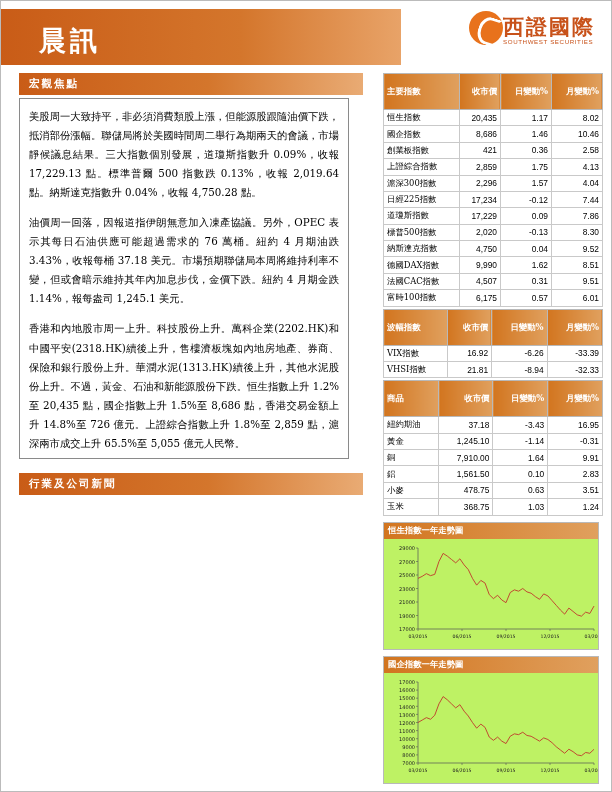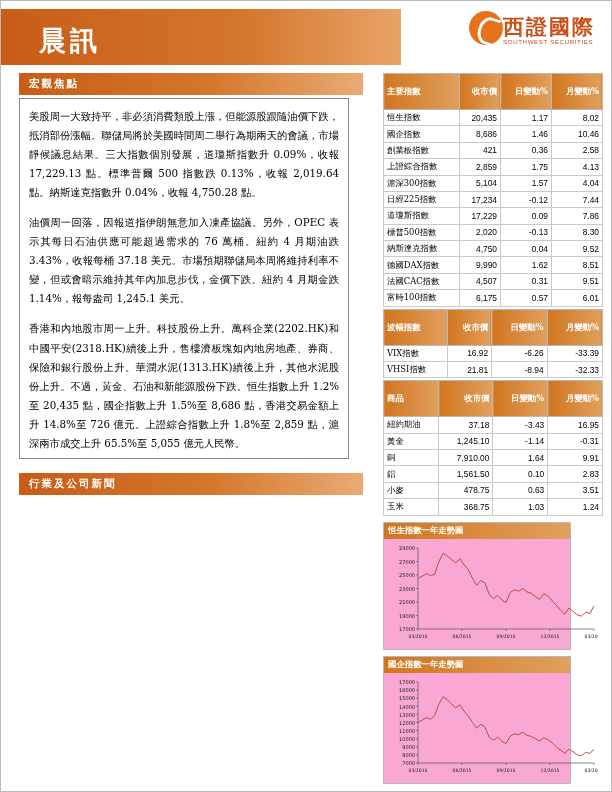--- a/index.html
+++ b/index.html
@@ -151,25 +151,25 @@
   .tbl td {
     border: 1px solid #c9c9c9;
     padding: 2.2px 3px;
     background: #fff;
   }
   .tbl td.lbl { text-align: left; }
   .tbl td.num { text-align: right; font-family: Liberation Sans, sans-serif; }
 
   
   .chart-box {
-    width: 188px;
+    width: 216px;
     border: 1px solid #b9b9b9;
     margin-top: 6px;
     box-sizing: border-box;
-    background: #f9a8d4;
+    background: #bef264;
   }
   .chart-title {
     background: #d98b45;
     background: linear-gradient(90deg,#d2751f 0%, #e0a05e 100%);
     color: #fff;
     font-size: 8.4px;
     font-weight: bold;
     padding: 2.5px 4px;
     font-family: "DejaVu Serif", serif;
   }
@@ -246,21 +246,21 @@
               <td class="num">2.58</td>
             </tr>
             <tr>
               <td class="lbl">上證綜合指數</td>
               <td class="num">2,859</td>
               <td class="num">1.75</td>
               <td class="num">4.13</td>
             </tr>
             <tr>
               <td class="lbl">滬深300指數</td>
-              <td class="num">5,104</td>
+              <td class="num">2,296</td>
               <td class="num">1.57</td>
               <td class="num">4.04</td>
             </tr>
             <tr>
               <td class="lbl">日經225指數</td>
               <td class="num">17,234</td>
               <td class="num">-0.12</td>
               <td class="num">7.44</td>
             </tr>
             <tr>

